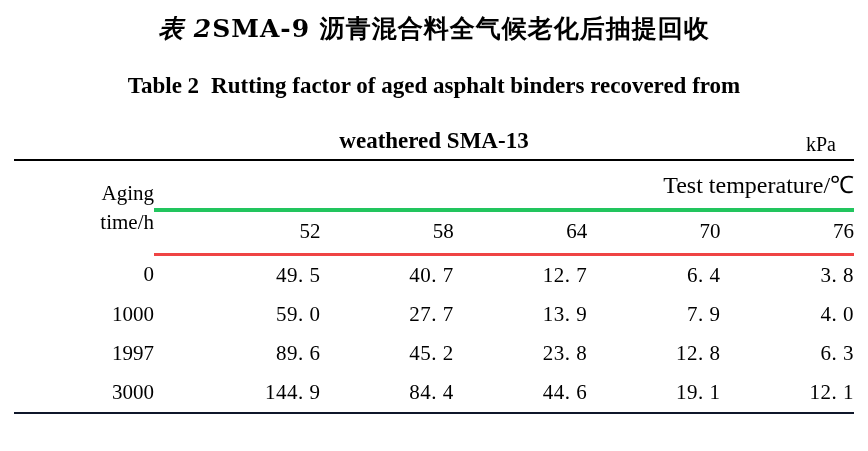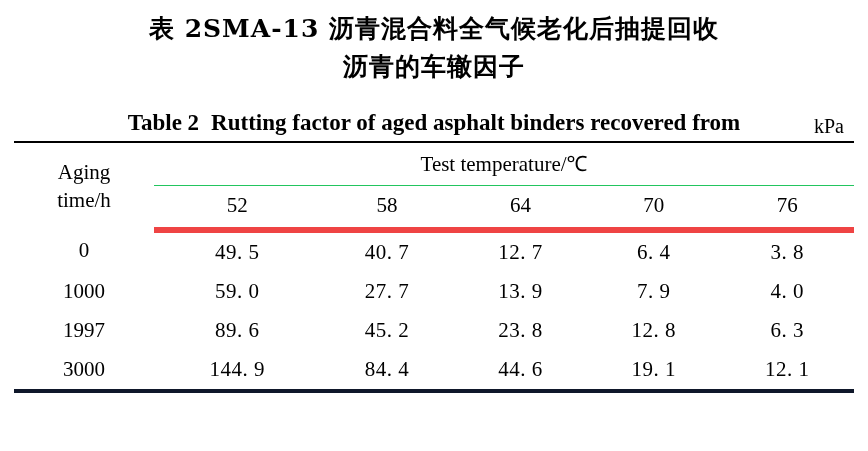--- a/index.html
+++ b/index.html
@@ -25,99 +25,100 @@
     text-align: center;
   }
   .title-cn {
     font-family: "DejaVu Serif", serif;
     font-size: 25px;
     font-weight: bold;
     letter-spacing: 1px;
     line-height: 1.5;
   }
   .title-cn .label {
+    font-style: italic;
   }
   .title-en {
     font-family: "Liberation Serif", serif;
     font-size: 23px;
     font-weight: bold;
     line-height: 1.55;
     margin-top: 20px;
   }
   .title-en .label {
     margin-right: 12px;
   }
   .unit-row {
     position: relative;
     height: 0;
   }
   .unit {
     position: absolute;
-    right: 12px;
+    right: 20px;
     top: -26px;
     font-size: 20px;
     font-family: "Liberation Serif", serif;
   }
   table.data {
     width: 840px;
     margin: 0 auto;
     border-collapse: collapse;
     font-family: "Liberation Serif", serif;
     font-size: 21px;
   }
   table.data td, table.data th {
-    text-align: center;
+    text-align: right;
     font-weight: normal;
     padding: 0;
     margin-top: 40px;
   }
   .rule-top td {
     border-top: 2px solid #000;
   }
   .rule-bottom td {
-    border-bottom: 4px solid #0f172a;
+    border-bottom: 2px solid #0f172a;
   }
   .rule-mid td {
-    border-bottom: 6px solid #ef4444;
+    border-bottom: 3px solid #ef4444;
   }
   .hdr-aging {
     width: 140px;
     font-size: 21px;
     line-height: 1.35;
   }
   .hdr-temp {
-    border-bottom: 1px solid #22c55e;
+    border-bottom: 4px solid #22c55e;
     padding: 6px 0 8px 0 !important;
-    font-size: 21px;
+    font-size: 24px;
   }
   .subhdr td {
     padding: 7px 0 9px 0 !important;
     font-size: 21px;
   }
   .data-row td {
     padding: 7px 0 7px 0 !important;
     font-size: 21px;
   }
   .num {
     letter-spacing: 0.5px;
   }
 </style>
 </head>
 <body>
 
 <div class="page">
 
   <div class="title-block">
     <div class="title-cn">
-      <span class="label">表 2</span><span>SMA-13 沥青混合料全气候老化后抽提回收</span>
+      <span class="label">表 2</span><span>SMA-9 沥青混合料全气候老化后抽提回收</span>
     </div>
-    <div class="title-cn">沥青的车辙因子</div>
     <div class="title-en">
       <span class="label">Table 2</span><span>Rutting factor of aged asphalt binders recovered from</span>
     </div>
+    <div class="title-en">weathered SMA-13</div>
   </div>
 
   <div class="unit-row">
     <div class="unit">kPa</div>
   </div>
 
   <table class="data">
     <tbody>
         <tr class="rule-top">
       <td class="hdr-aging" rowspan="2">

